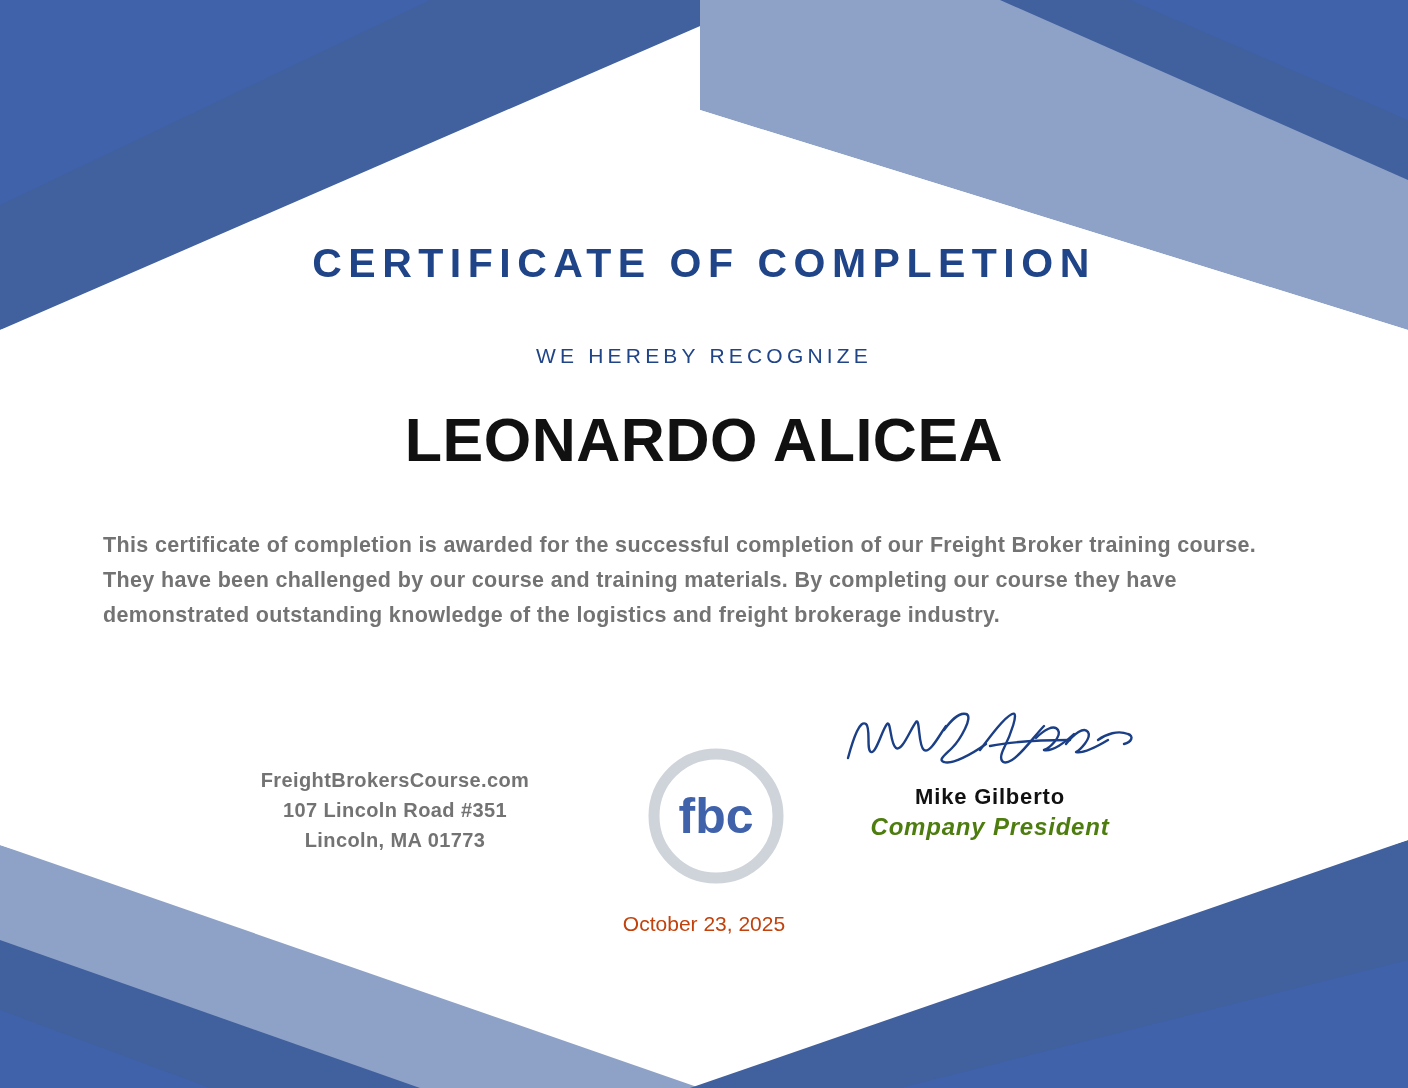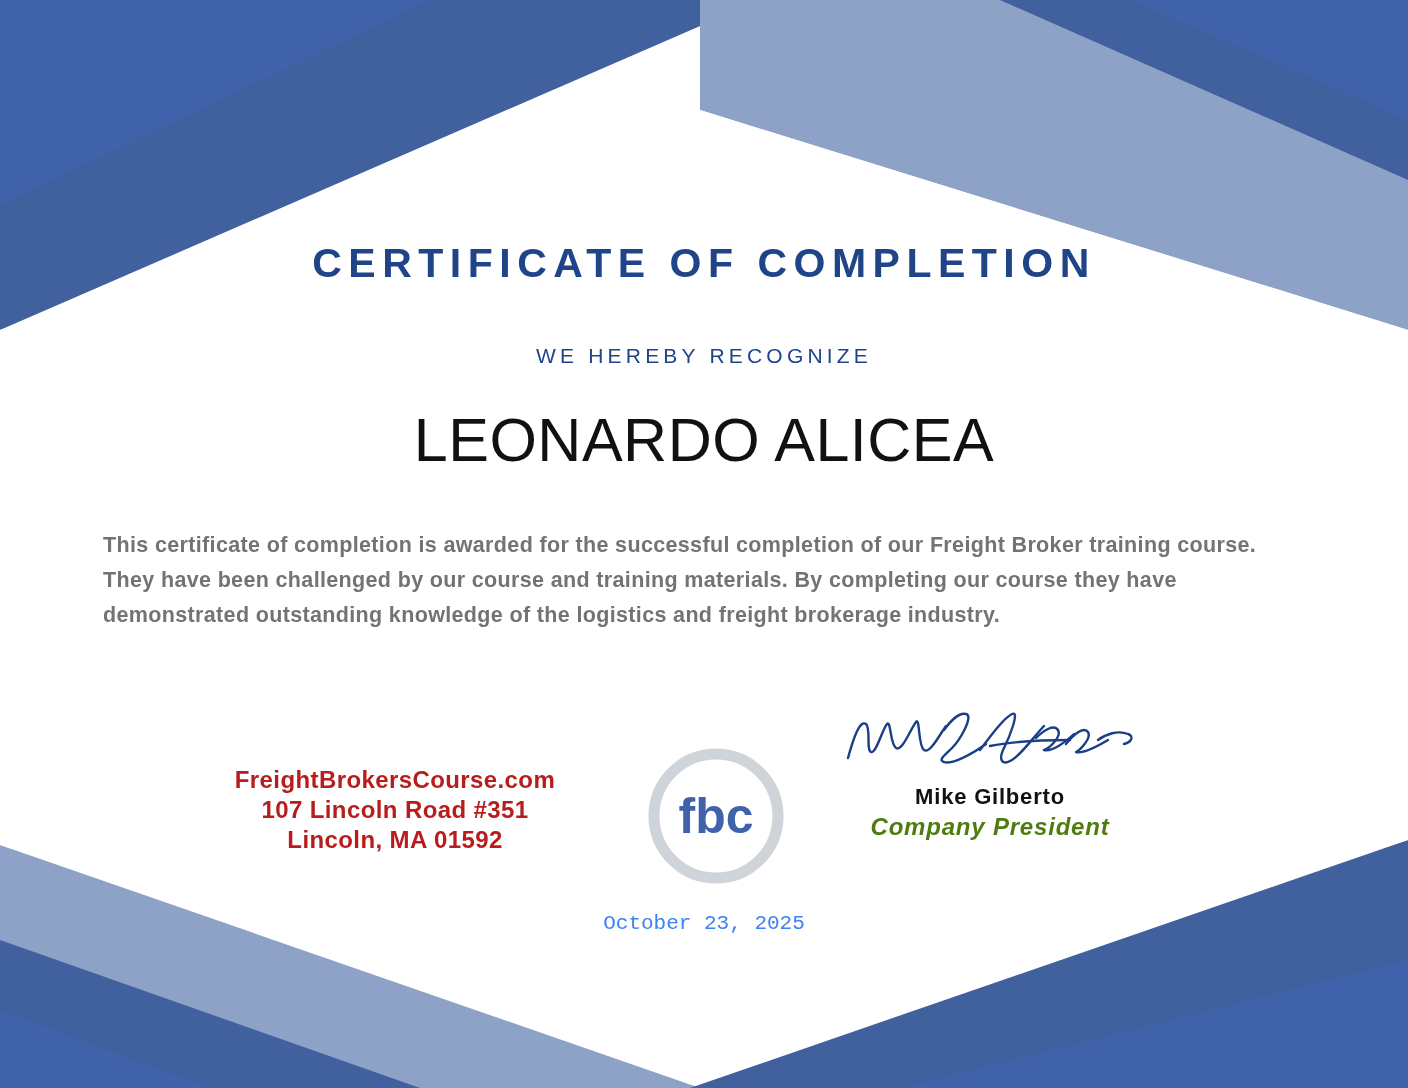--- a/index.html
+++ b/index.html
@@ -57,21 +57,21 @@
     letter-spacing: 4.2px;
     color: #1f4488;
   }
   .recipient {
     position: absolute;
     top: 405px;
     left: 0;
     width: 1408px;
     text-align: center;
     font-size: 61px;
-    font-weight: normal;
+    font-weight: bold;
     letter-spacing: 0.5px;
     color: #111111;
   }
   .body-text {
     position: absolute;
     top: 528px;
     left: 103px;
     width: 1200px;
     font-size: 21.5px;
     font-weight: bold;
@@ -79,25 +79,25 @@
     letter-spacing: 0.35px;
     color: #737373;
   }
 
   .address {
     position: absolute;
     top: 765px;
     left: 150px;
     width: 490px;
     text-align: center;
-    font-size: 24px;
+    font-size: 20px;
     font-weight: bold;
     line-height: 30px;
     letter-spacing: 0.4px;
-    color: #b91c1c;
+    color: #737373;
   }
 
   .logo {
     position: absolute;
     top: 748px;
     left: 648px;
     width: 136px;
     height: 136px;
   }
 
@@ -128,22 +128,21 @@
     color: #4d7c0f;
   }
 
   .date {
     position: absolute;
     top: 912px;
     left: 0;
     width: 1408px;
     text-align: center;
     font-size: 21px;
-    color: #3b82f6;
-    font-family: Liberation Mono, monospace;
+    color: #c2410c;
   }
 </style>
 </head>
 <body>
 
 <div class="certificate">
 
   <svg class="bg-art" viewBox="0 0 1408 1088" preserveAspectRatio="none">
 
     <polygon points="0,0 760,0 0,330" fill="#41609e"></polygon>
@@ -169,21 +168,21 @@
 
     <div class="subtitle">WE HEREBY RECOGNIZE</div>
 
     <div class="recipient">LEONARDO ALICEA</div>
 
     <div class="body-text">This certificate of completion is awarded for the successful completion of our Freight Broker training course. They have been challenged by our course and training materials. By completing our course they have demonstrated outstanding knowledge of the logistics and freight brokerage industry.</div>
 
     <div class="address">
       <div>FreightBrokersCourse.com</div>
       <div>107 Lincoln Road #351</div>
-      <div>Lincoln, MA 01592</div>
+      <div>Lincoln, MA 01773</div>
     </div>
 
     <svg class="logo" viewBox="0 0 136 136">
       <circle cx="68" cy="68" r="62" fill="none" stroke="#cfd4da" stroke-width="11"></circle>
       <text x="68" y="85" text-anchor="middle" font-family="'Liberation Sans', sans-serif" font-size="50" font-weight="bold" fill="#3f62ab">fbc</text>
     </svg>
 
     <div class="signature-block">
       <svg class="sig-img" width="300" height="78" viewBox="0 0 300 78">
         <g fill="none" stroke="#1b3f86" stroke-width="2.4" stroke-linecap="round" stroke-linejoin="round">

